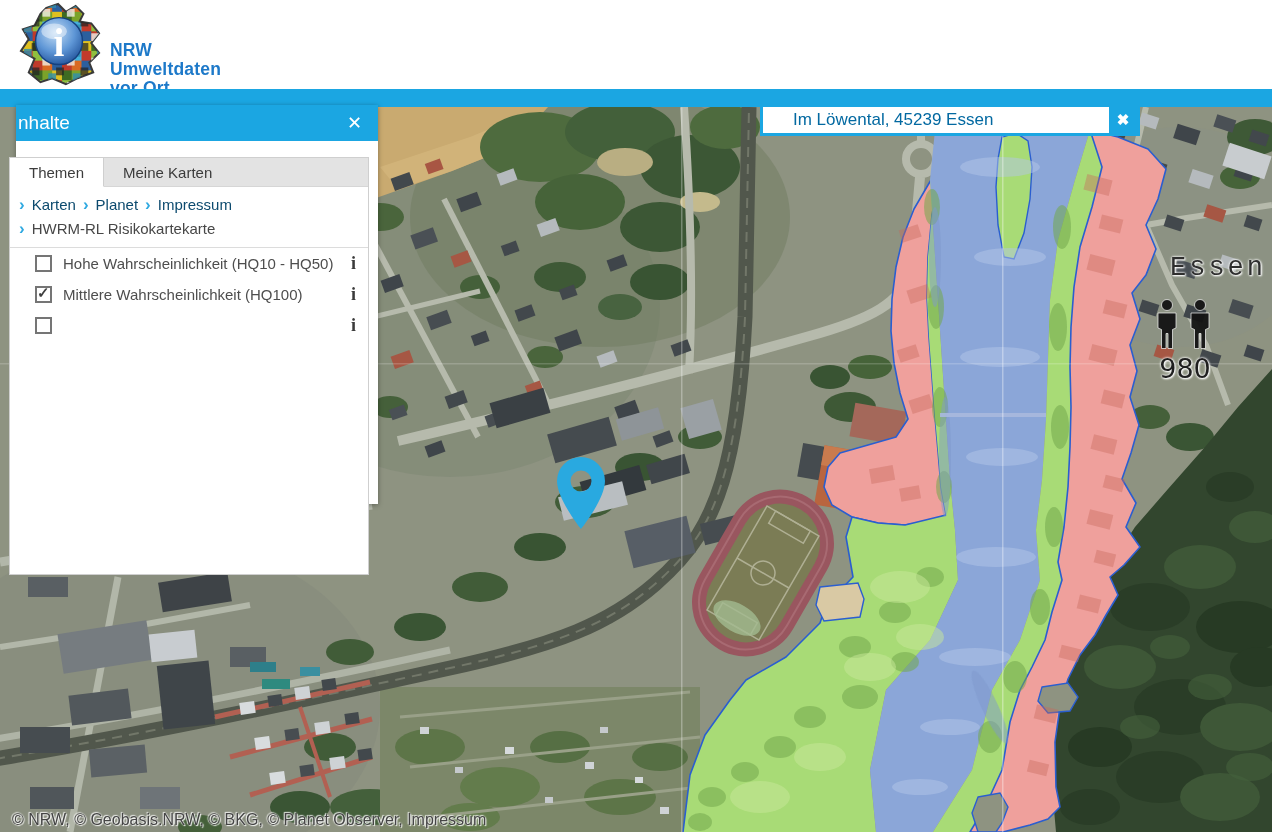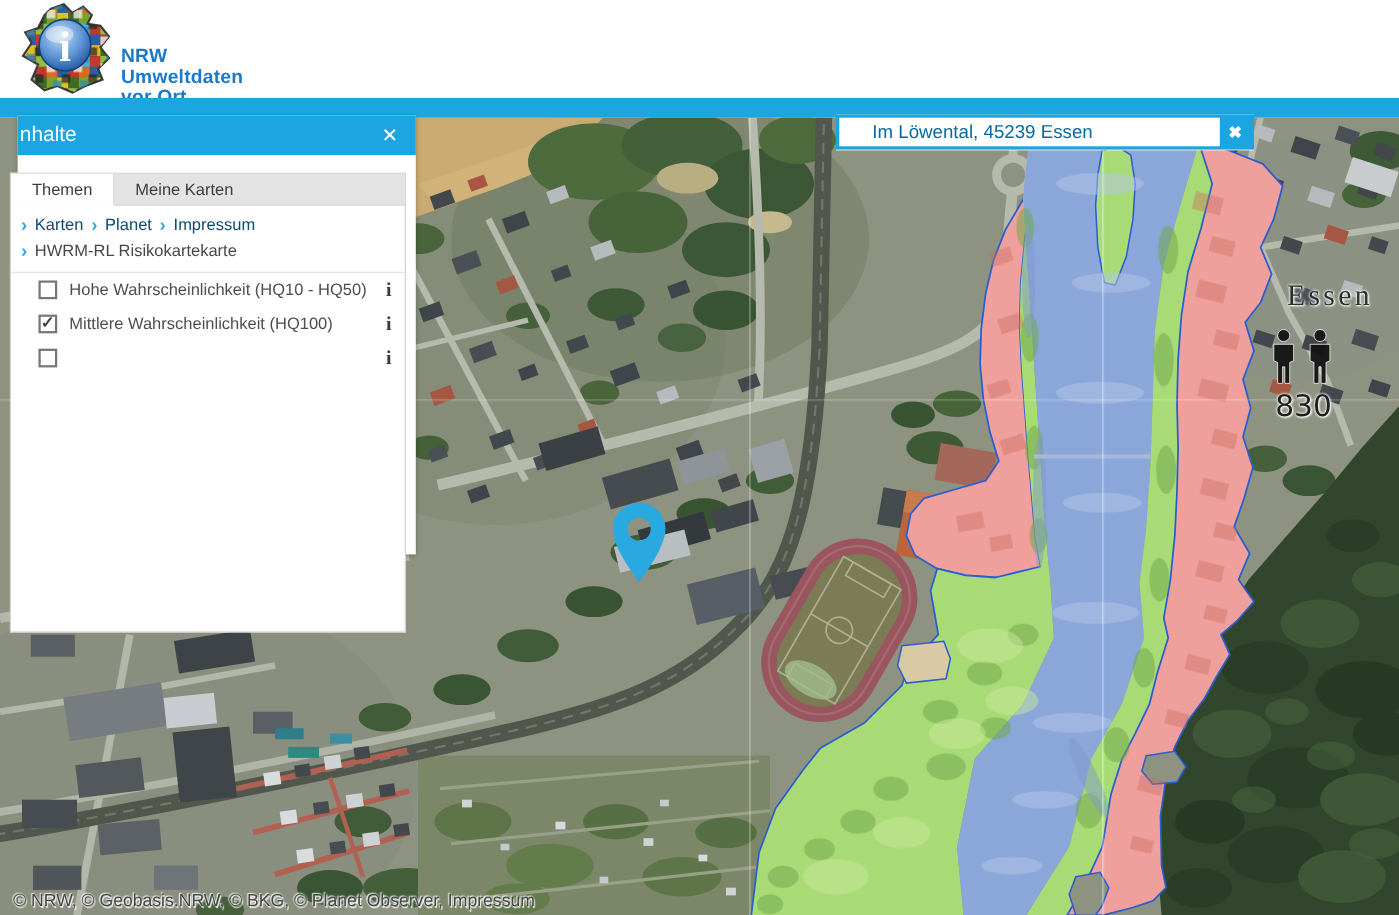--- a/index.html
+++ b/index.html
@@ -9,21 +9,21 @@
   }
   
   .top-header{position:absolute;left:0;top:0;width:1272px;height:89px;background:#fff;}
   .logo{position:absolute;left:12px;top:2px;width:96px;height:86px;}
   .logo-text{position:absolute;left:110px;top:13px;color:#1d79c9;font-weight:bold;
     font-size:17.5px;line-height:19px;letter-spacing:.2px;margin-top:28px;}
   .blue-bar{position:absolute;left:0;top:89px;width:1272px;height:18px;background:#1ba6e2;}
   
   .map-area{position:absolute;left:0;top:107px;width:1272px;height:725px;background:#8e9381;}
   .map-area svg.basemap{position:absolute;left:0;top:0;}
-  .map-label-essen{position:absolute;left:1170px;top:146px;font-family:Liberation Serif, serif;
+  .map-label-essen{position:absolute;left:1170px;top:146px;font-family:Liberation Mono, monospace;
     font-size:27px;color:#2e2e2e;letter-spacing:3px;
     text-shadow:0 0 3px #fff,0 0 2px #fff,1px 1px 2px #fff;}
   .map-pop{position:absolute;left:1146px;top:192px;width:78px;text-align:center;}
   .map-pop .pop-num{font-family:"DejaVu Sans",sans-serif;font-size:27px;color:#1f1f1f;margin-top:-2px;
     text-shadow:0 0 3px #fff,0 0 2px #fff,1px 1px 2px #fff;}
   .pin{position:absolute;left:553px;top:348px;width:56px;height:76px;}
   .attribution{position:absolute;left:12px;bottom:3px;font-size:16px;color:#454545;white-space:nowrap;
     text-shadow:0 0 2px #fff,1px 1px 1px rgba(255,255,255,.9),-1px -1px 1px rgba(255,255,255,.8);}
   .attribution a{color:#454545;text-decoration:none;}
   
@@ -456,21 +456,21 @@
   <div class="map-label-essen">Essen</div>
   <div class="map-pop">
     <svg width="66" height="52" viewBox="0 0 66 52">
       <g fill="#141414" stroke="#ffffff" stroke-width=".7" opacity=".95">
         <circle cx="15" cy="6" r="5.5"></circle>
         <path d="M6,14 h18 v15 l-3.5,1.5 v19 h-4.5 v-15 h-2 v15 h-4.5 v-19 l-3.5,-1.5 Z"></path>
         <circle cx="48" cy="6" r="5.5"></circle>
         <path d="M39,14 h18 v15 l-3.5,1.5 v19 h-4.5 v-15 h-2 v15 h-4.5 v-19 l-3.5,-1.5 Z"></path>
       </g>
     </svg>
-    <div class="pop-num">830</div>
+    <div class="pop-num">980</div>
   </div>
 
   <svg class="pin" viewBox="0 0 56 76">
     <path fill-rule="evenodd" fill="#29a9e0" d="M28,74 C28,74 4,44 4,26 A24,24 0 1 1 52,26 C52,44 28,74 28,74 Z M28,36.5 A10.5,10.5 0 1 0 28,15.5 A10.5,10.5 0 0 0 28,36.5 Z"></path>
   </svg>
 
   <div class="attribution">
     <span>© NRW, © Geobasis.NRW, © BKG, © Planet Observer,</span>
     <a href="#">Impressum</a>
   </div>

